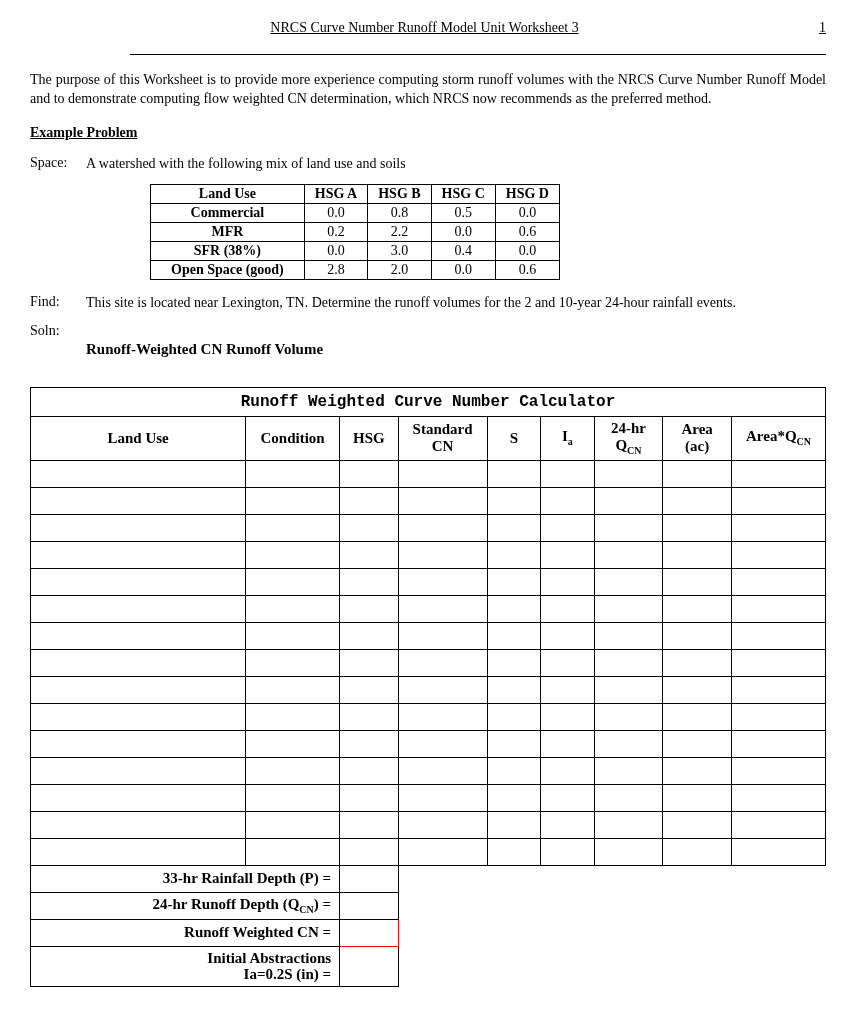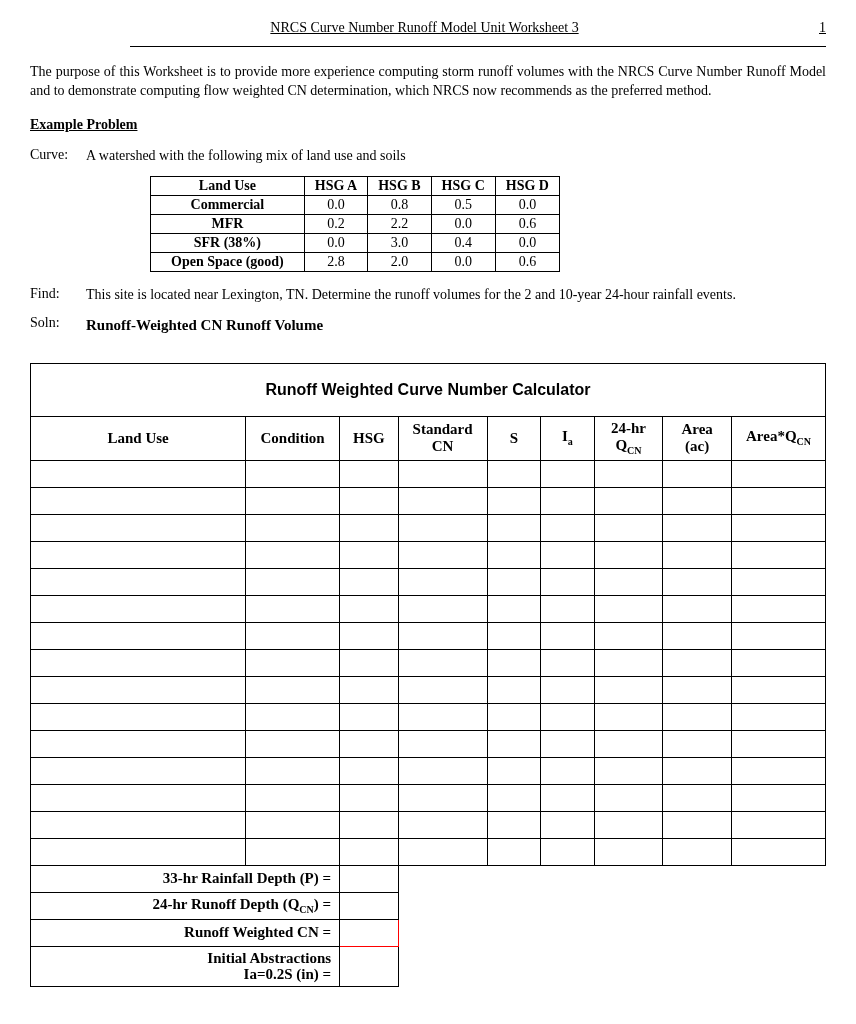--- a/index.html
+++ b/index.html
@@ -9,21 +9,21 @@
     background: #fff;
     margin: 0;
     padding: 20px 30px;
     width: 856px;
     box-sizing: border-box;
   }
   .header-line {
     display: flex;
     justify-content: flex-end;
     border-bottom: 1px solid #000;
-    padding-bottom: 10px;
+    padding-bottom: 18px;
     margin-bottom: 16px;
     margin-left: 100px;
   }
   .header-title {
     text-decoration: underline;
     text-align: center;
     flex: 1;
     font-size: 14px;
     margin-left: -100px;
   }
@@ -49,20 +49,21 @@
     width: 56px;
     flex-shrink: 0;
   }
   .content-col {
     flex: 1;
     line-height: 1.35;
   }
   .soln-line .content-col {
     font-weight: bold;
     font-size: 15px;
+    margin-top: 16px;
   }
   .landuse-table {
     border-collapse: collapse;
     margin: 6px 0 14px 120px;
   }
   .landuse-table th, .landuse-table td {
     border: 1px solid #000;
     padding: 1px 10px;
     text-align: center;
     font-size: 14px;
@@ -82,23 +83,23 @@
     font-size: 15px;
   }
   .calc-table th, .calc-table td {
     border: 1.5px solid #000;
     padding: 3px 6px;
     text-align: center;
     height: 20px;
   }
   .calc-table .title-row th {
     font-weight: bold;
-    font-family: Liberation Sans, sans-serif;
+    font-family: Liberation Mono, monospace;
     font-size: 16px;
-    padding: 16px 0;
+    padding: 4px 0;
   }
   .calc-table .head-row th {
     font-weight: bold;
     font-family: "Times New Roman", serif;
     font-size: 15px;
     line-height: 1.15;
   }
   .calc-table .summary-label {
     text-align: right;
     font-weight: bold;
@@ -118,21 +119,21 @@
 <div class="header-line">
   <span class="header-title">NRCS Curve Number Runoff Model Unit Worksheet 3</span>
   <span class="header-page">1</span>
 </div>
 
 <p class="intro">The purpose of this Worksheet is to provide more experience computing storm runoff volumes with the NRCS Curve Number Runoff Model and to demonstrate computing flow weighted CN determination, which NRCS now recommends as the preferred method.</p>
 
 <div class="section-head">Example Problem</div>
 
 <div class="given-line">
-  <div class="label-col">Curve:</div>
+  <div class="label-col">Space:</div>
   <div class="content-col">A watershed with the following mix of land use and soils</div>
 </div>
 
 <table class="landuse-table">
   <tbody>
       <tr>
     <th>Land Use</th>
     <th>HSG A</th>
     <th>HSG B</th>
     <th>HSG C</th>

